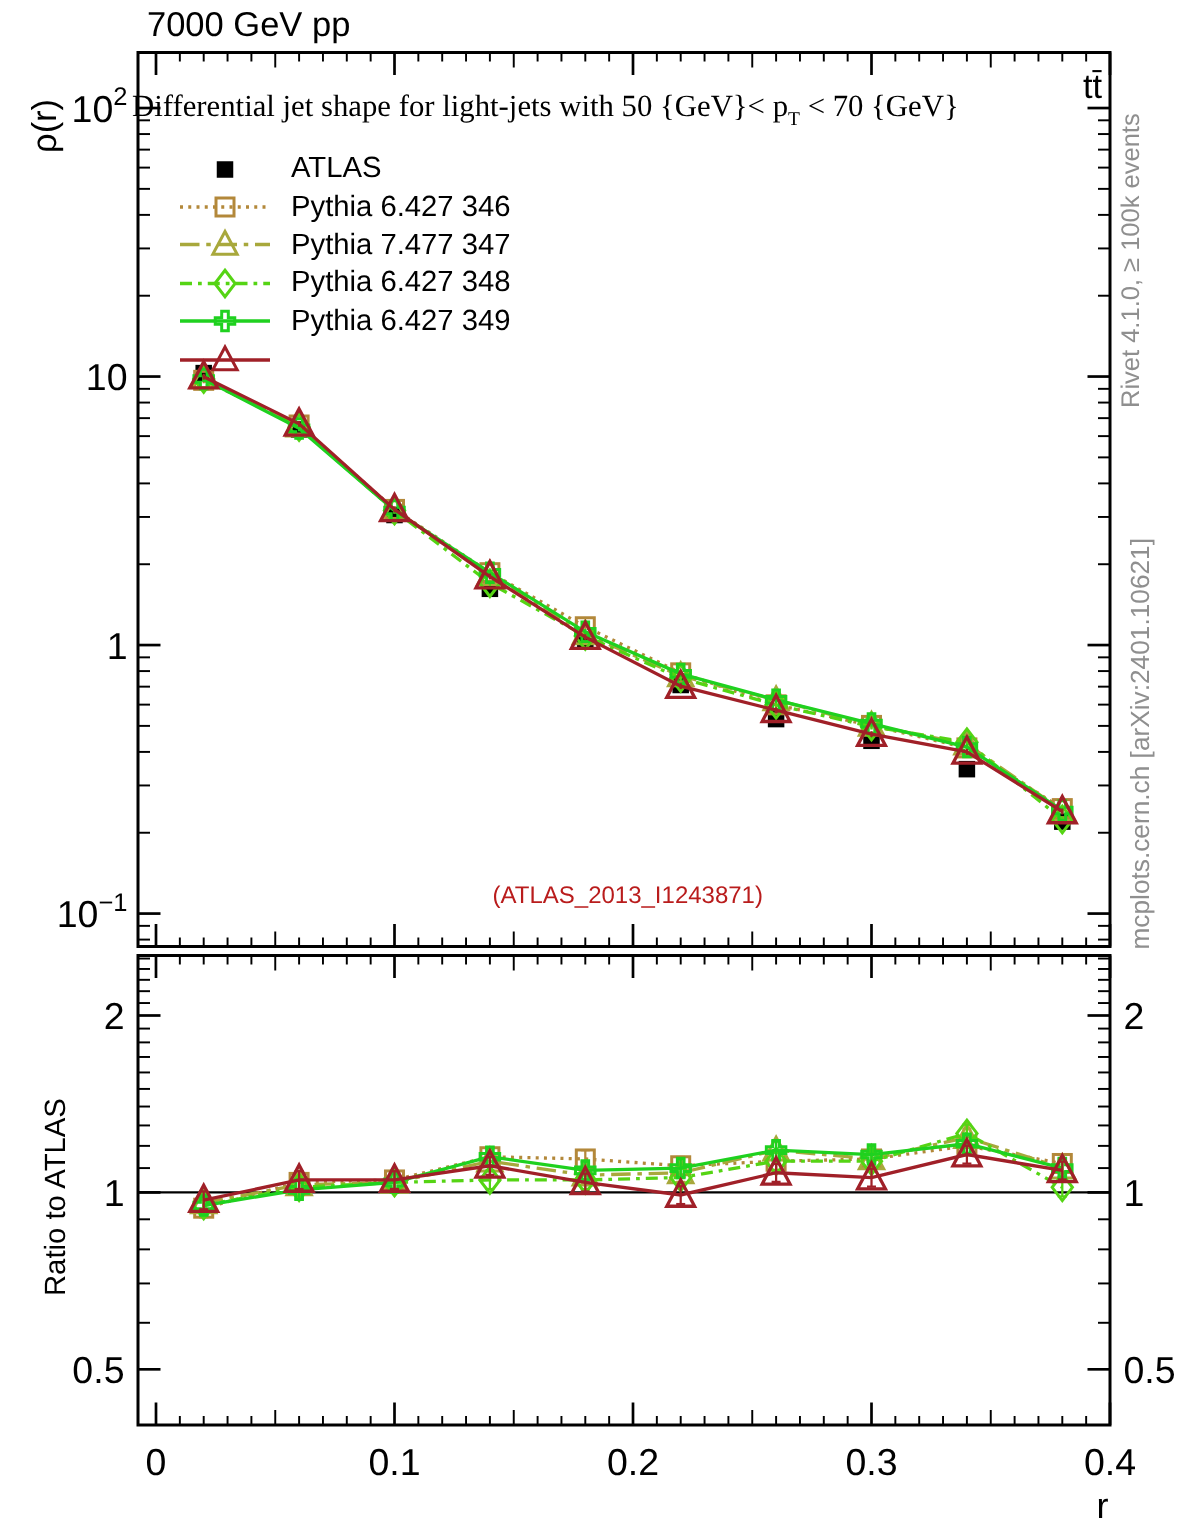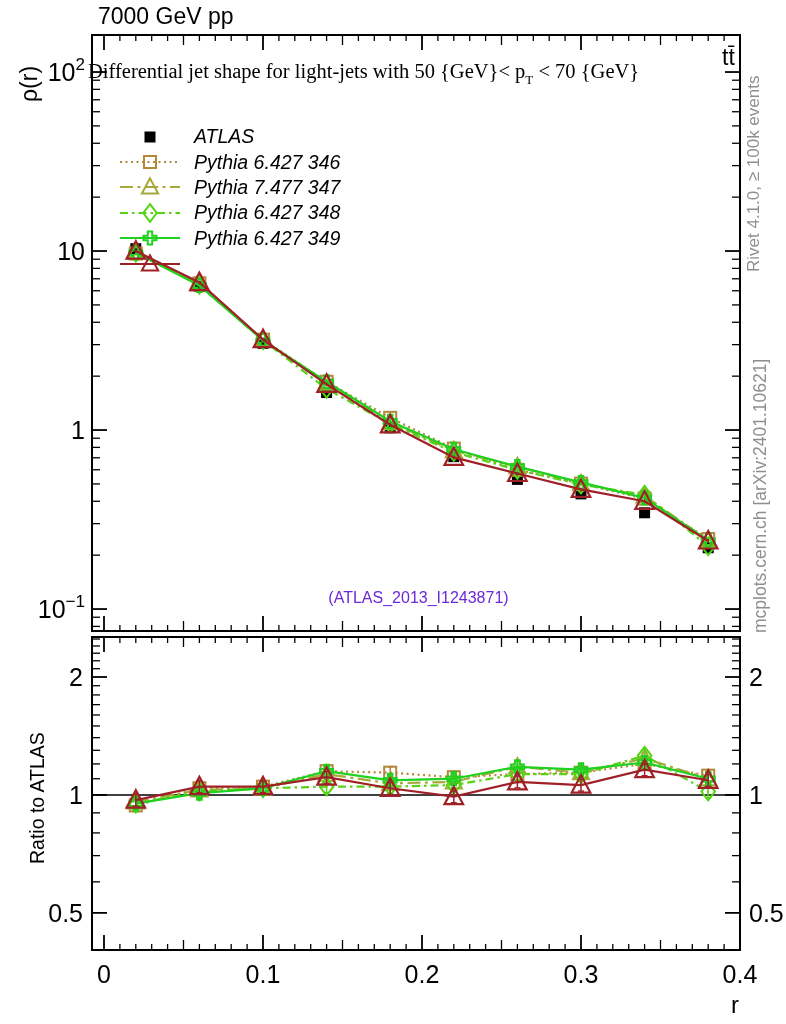--- a/index.html
+++ b/index.html
@@ -5,22 +5,22 @@
   html,body{margin:0;padding:0;background:#fff;}
   #fig{position:relative;width:786px;height:1024px;background:#fff;overflow:hidden;
        font-family:"Liberation Sans",sans-serif;color:#000;}
   #chart-svg{position:absolute;left:0;top:0;}
   .abs{position:absolute;white-space:nowrap;}
   .hdr{font-size:23px;}
   .ptitle{font-size:20.5px;}
   .ptitle .subT{font-size:13px;vertical-align:-6px;}
   .vlabel{position:absolute;transform:rotate(-90deg);transform-origin:0 0;white-space:nowrap;}
   .note{color:#8f8f8f;font-size:17px;}
-  .watermark{color:#6d28d9;font-size:16px;text-align:center;}
-  #legend{position:absolute;left:118px;top:124px;font-style:italic;}
+  .watermark{color:#b91c1c;font-size:16px;text-align:center;}
+  #legend{position:absolute;left:118px;top:100px;}
   .lrow{display:flex;align-items:center;height:25.4px;}
   .lrow svg{display:block;}
   .llabel{margin-left:10px;font-size:19.5px;}
   .xlab{font-size:24px;}
 </style>
 </head>
 <body>
 
 <div id="fig">
   <svg id="chart-svg" width="786" height="1024">

